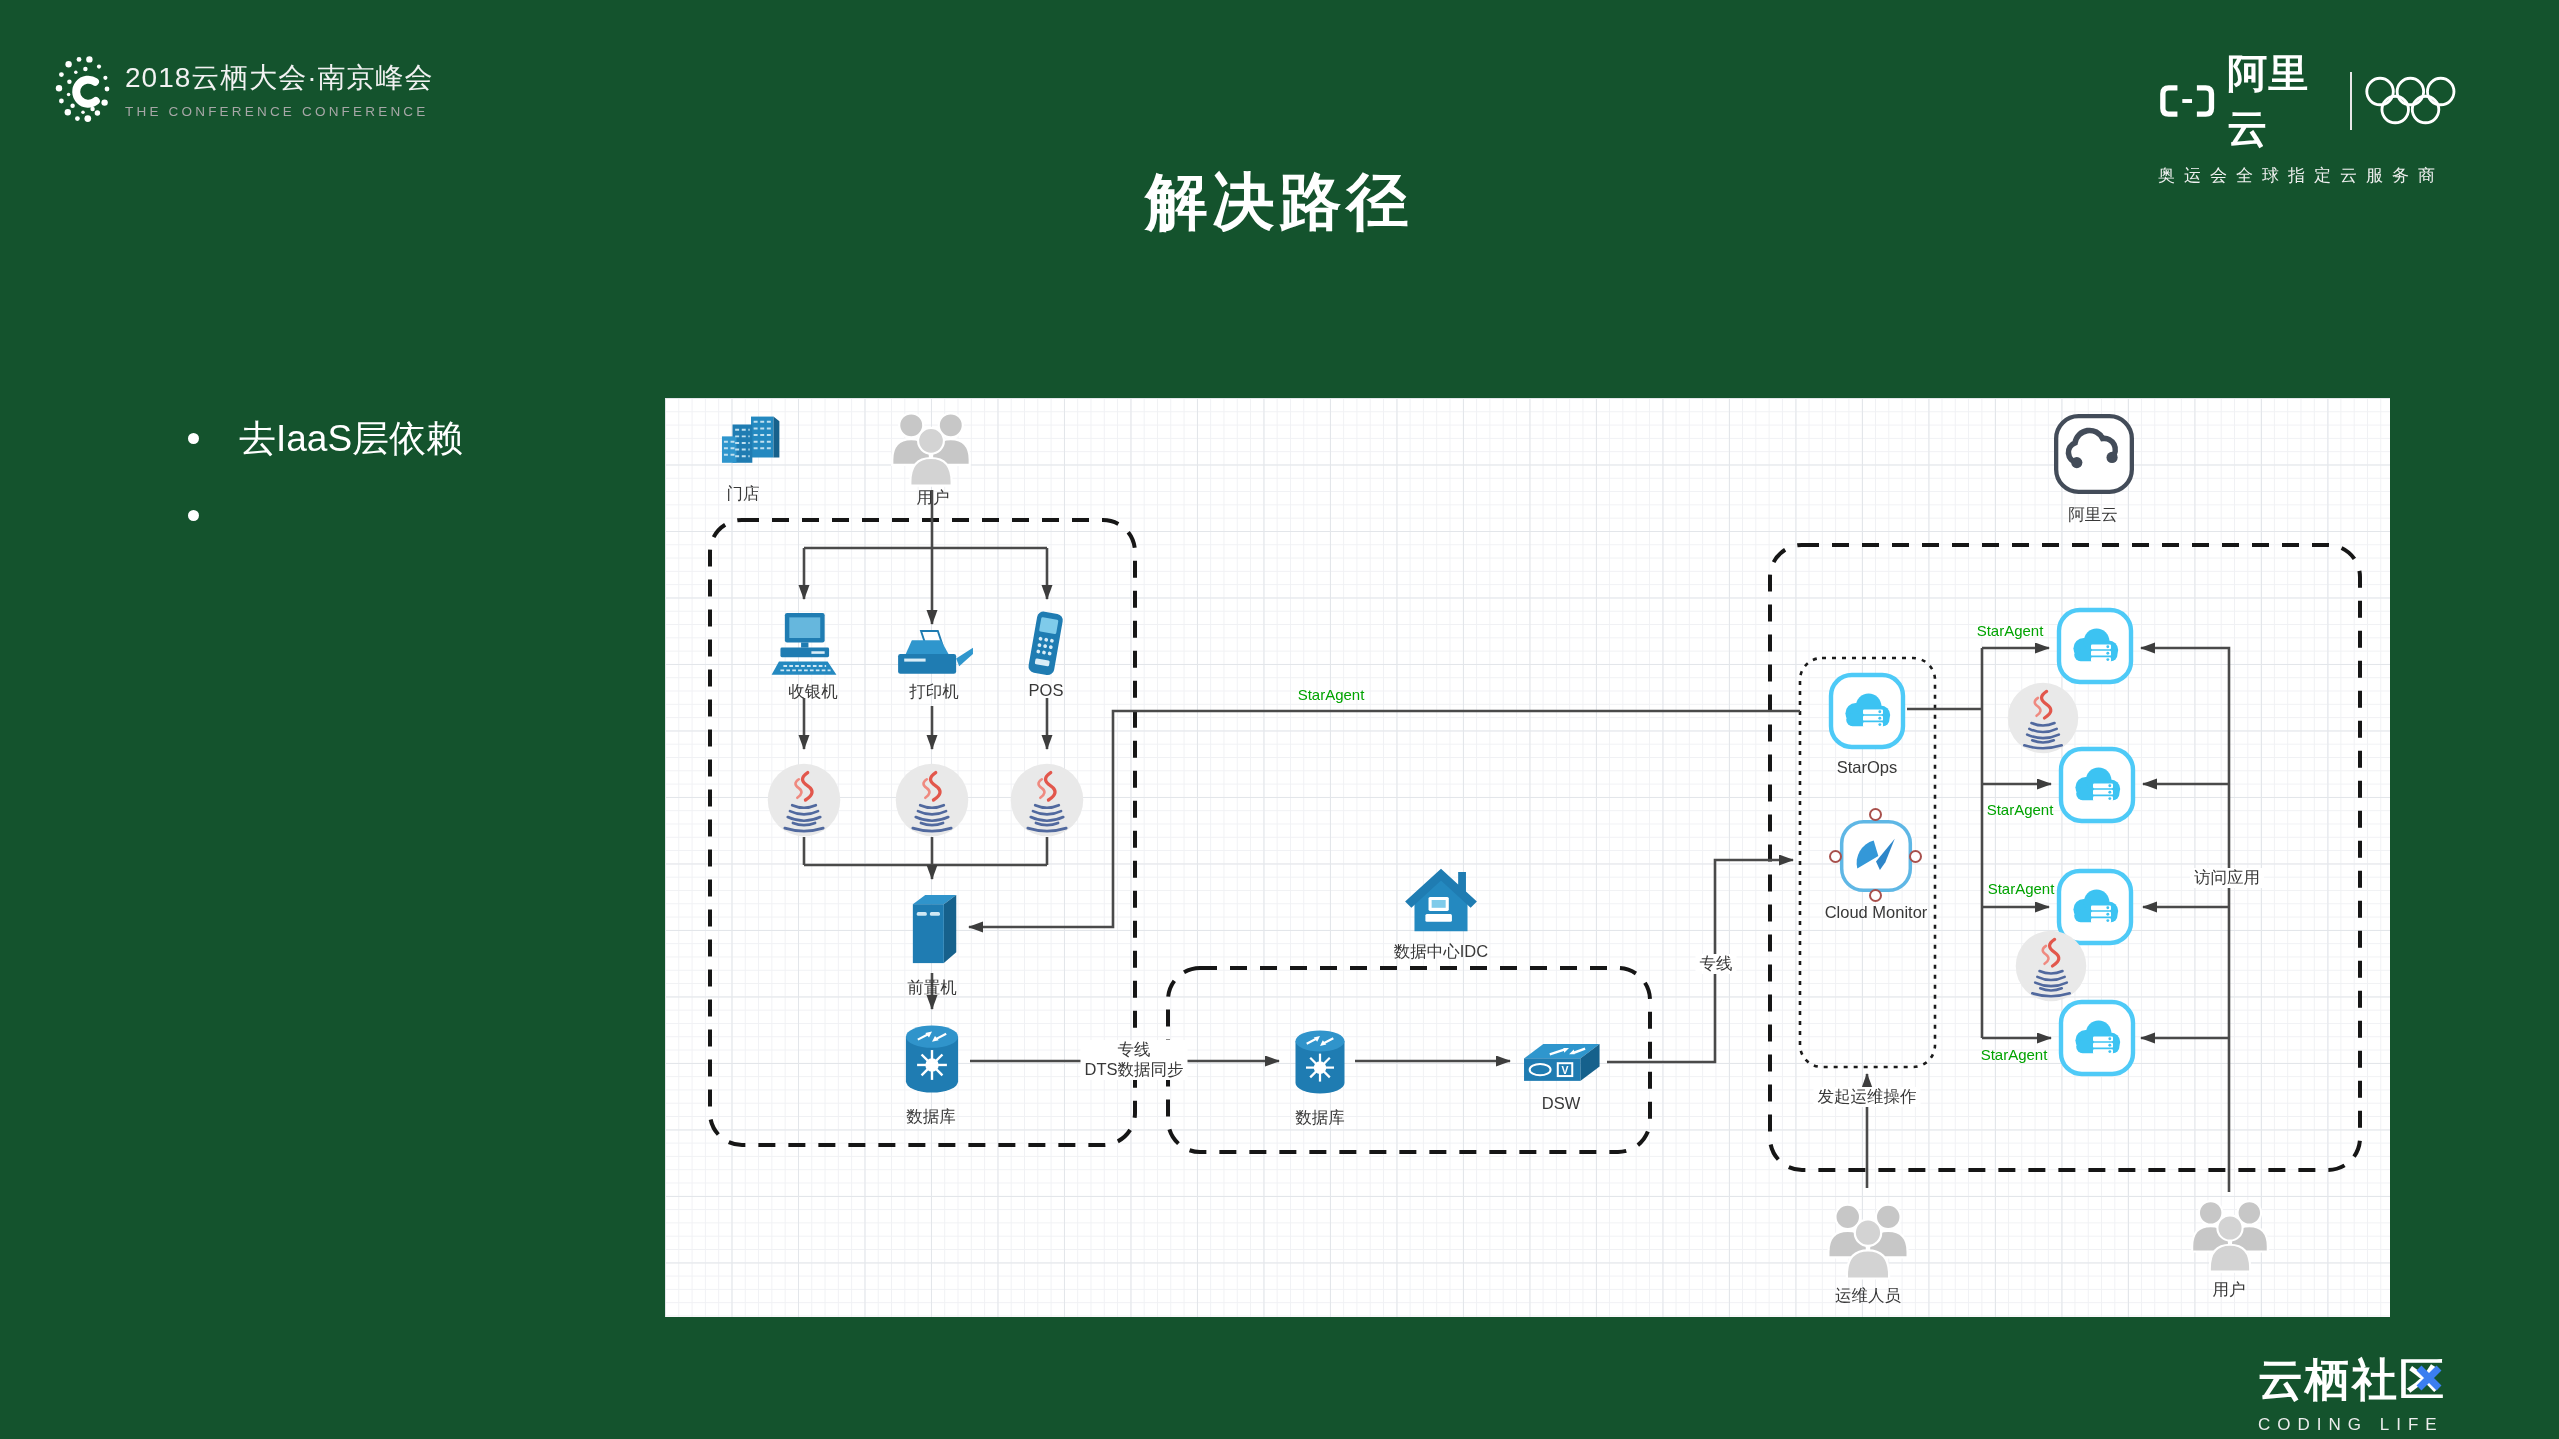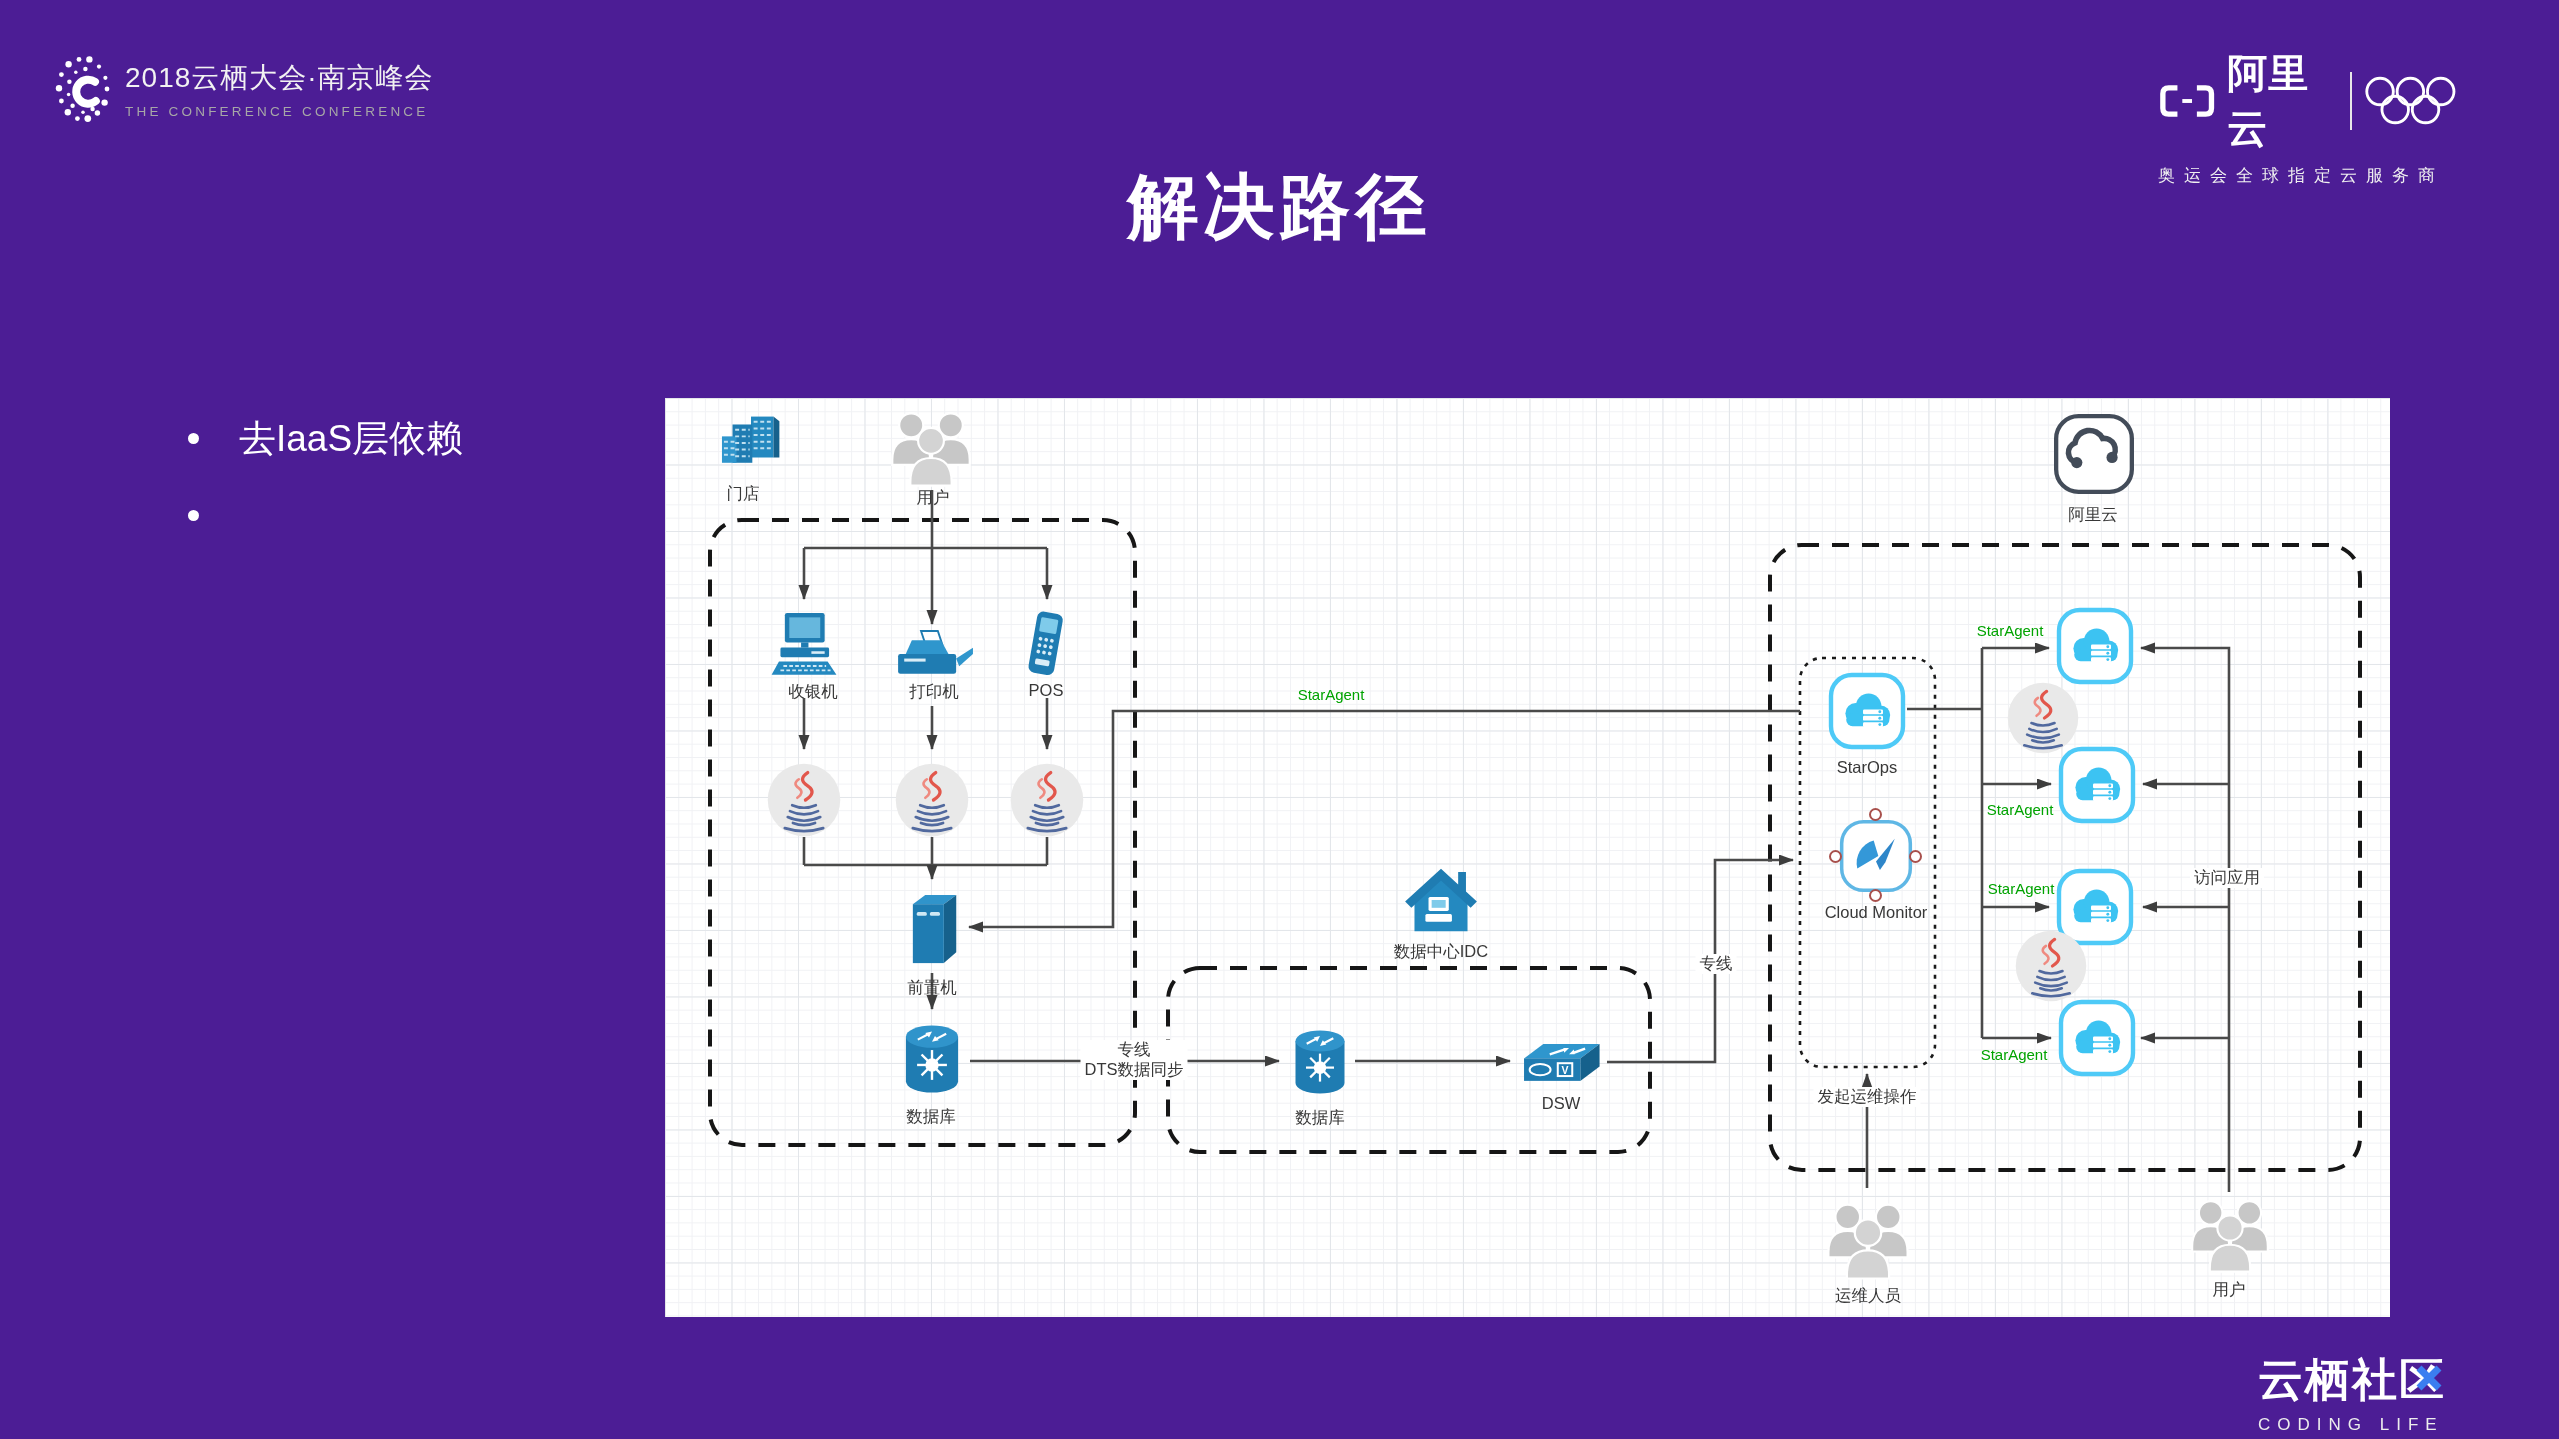--- a/index.html
+++ b/index.html
@@ -1,31 +1,31 @@
 <!DOCTYPE html>
 <html><head>
 <meta charset="utf-8">
 <style>
   html,body{margin:0;padding:0;background:#000;}
-  .slide{position:relative;width:2559px;height:1439px;background:#4c1d95;overflow:hidden;
+  .slide{position:relative;width:2559px;height:1439px;background:#14532d;overflow:hidden;
          font-family:"Liberation Sans","DejaVu Sans",sans-serif;text-decoration:underline;}
 
   
   .hdr-left{position:absolute;left:55px;top:52px;display:flex;align-items:center;gap:14px;}
   .hdr-left .txt .t1{color:#f2f2f2;font-size:28px;font-weight:500;letter-spacing:1px;}
   .hdr-left .txt .t2{color:#a7a7a7;font-size:13.5px;letter-spacing:3.2px;margin-top:7px;}
   .hdr-right{position:absolute;left:2158px;top:46px;width:300px;}
   .hdr-right .row{display:flex;align-items:center;gap:11px;}
   .brand-name{color:#fff;font-size:40px;font-weight:700;letter-spacing:1px;}
   .brand-divider{width:2px;height:58px;background:#e8e8e8;}
   .brand-tagline{color:#f0f0f0;font-size:17px;letter-spacing:9px;margin-top:8px;white-space:nowrap;}
 
   
   .title{position:absolute;left:0;top:160px;width:100%;text-align:center;color:#fff;
-         font-size:71px;font-weight:900;letter-spacing:5px;}
+         font-size:62px;font-weight:900;letter-spacing:5px;}
   .bullet{position:absolute;left:188px;display:flex;align-items:flex-start;color:#fff;font-size:37px;}
   .bullet .dot{width:11px;height:11px;border-radius:50%;background:#fff;margin:19px 40px 0 0;flex:none;}
 
   
   .panel{position:absolute;left:665px;top:398px;width:1725px;height:919px;background:#fff;
          background-image:
            linear-gradient(#e3e6ea 1px,transparent 1px),
            linear-gradient(90deg,#e3e6ea 1px,transparent 1px),
            linear-gradient(#f0f1f4 1px,transparent 1px),
            linear-gradient(90deg,#f0f1f4 1px,transparent 1px);

